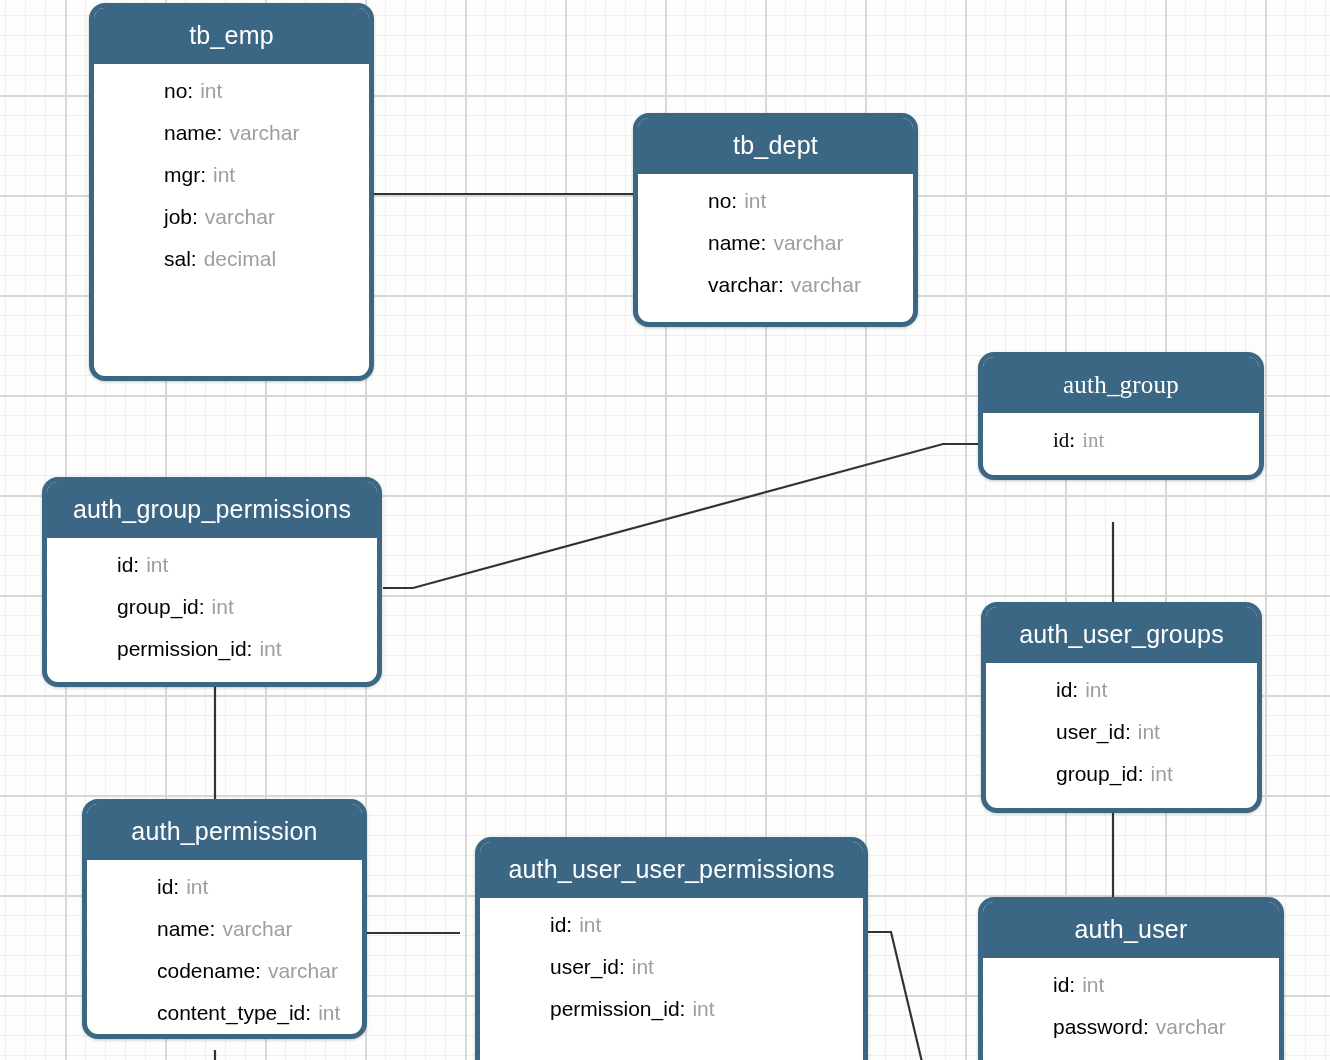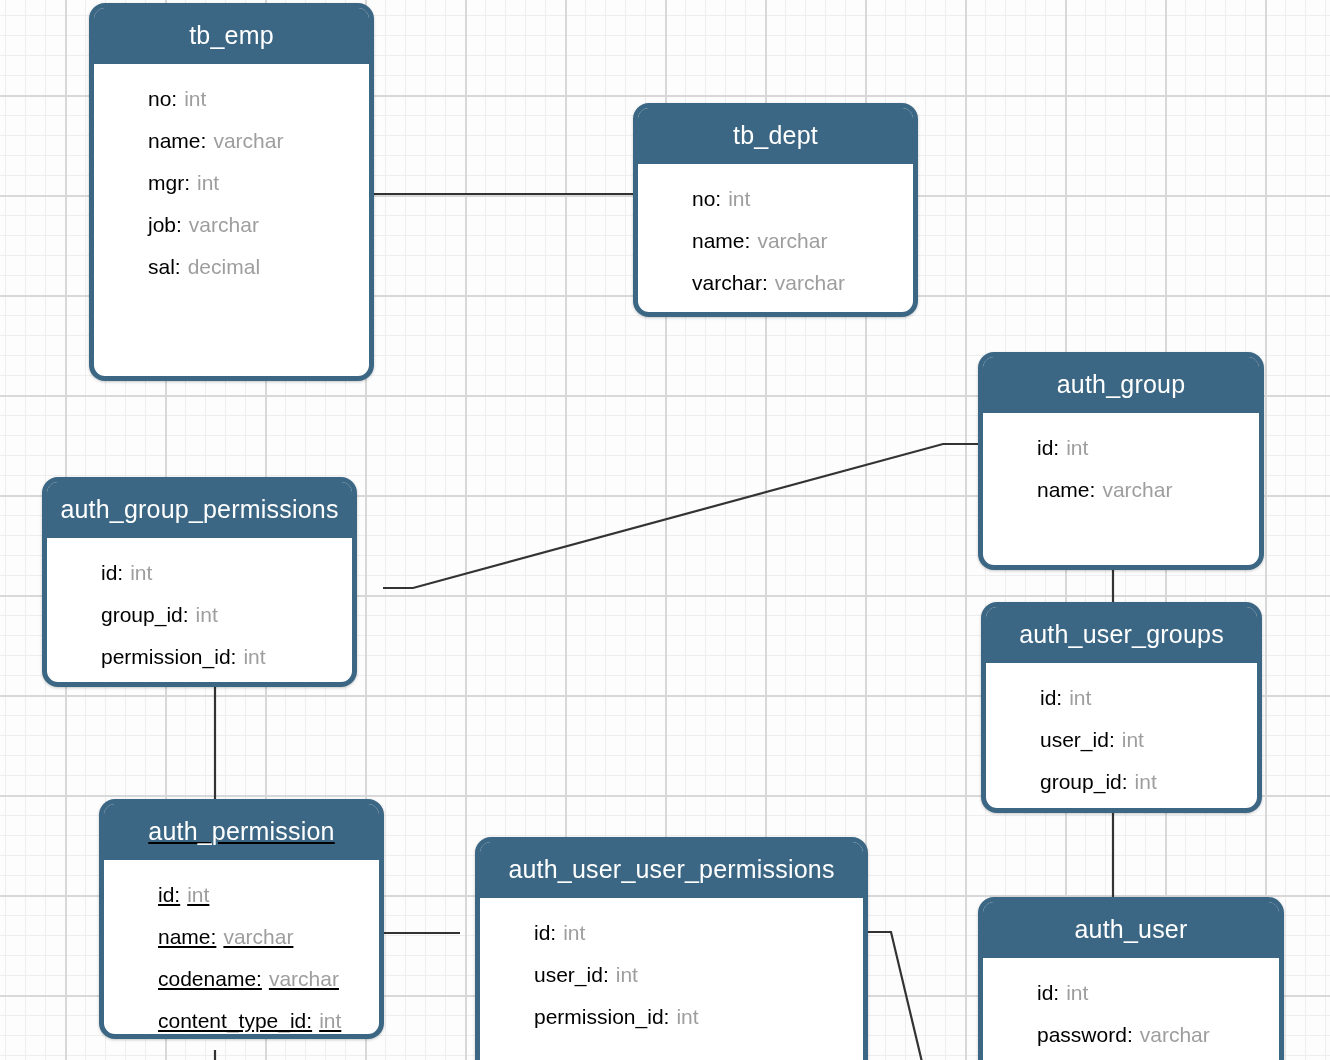--- a/index.html
+++ b/index.html
@@ -39,32 +39,32 @@
     position: absolute;
     z-index: 2;
     background: #ffffff;
     border: 5px solid var(--blue);
     border-radius: 16px;
     box-shadow: 0 1px 3px rgba(0,0,0,0.22);
     overflow: hidden;
   }
   .erd-header {
     height: 57px;
-    margin: -1px -1px 12px -1px;
+    margin: -1px -1px 4px -1px;
     background: var(--blue);
     color: #ffffff;
     font-size: 25px;
     letter-spacing: 0.2px;
     display: flex;
     align-items: center;
     justify-content: center;
     border-radius: 10px 10px 0 0;
     white-space: nowrap;
   }
-  .erd-body { padding-top: 2px; }
+  .erd-body { padding-top: 2px; padding-left: 16px; }
   .erd-row {
     height: 42px;
     line-height: 42px;
     padding-left: 54px;
     font-size: 21px;
     white-space: nowrap;
   }
   .fname { color: #000000; }
   .ftype { color: var(--type-gray); margin-left: 7px; }
 </style>
@@ -88,60 +88,60 @@
           <span>tb_emp</span>
         </div>
         <div class="erd-body">
           <div class="erd-row"><span class="fname">no:</span><span class="ftype">int</span></div>
           <div class="erd-row"><span class="fname">name:</span><span class="ftype">varchar</span></div>
           <div class="erd-row"><span class="fname">mgr:</span><span class="ftype">int</span></div>
           <div class="erd-row"><span class="fname">job:</span><span class="ftype">varchar</span></div>
           <div class="erd-row"><span class="fname">sal:</span><span class="ftype">decimal</span></div>
         </div>
       </div>
-      <div class="erd-table" style="left: 633px; top: 103px; width: 285px; height: 214px;">
+      <div class="erd-table" style="left: 633px; top: 113px; width: 285px; height: 214px;">
         <div class="erd-header">
           <span>tb_dept</span>
         </div>
         <div class="erd-body">
           <div class="erd-row"><span class="fname">no:</span><span class="ftype">int</span></div>
           <div class="erd-row"><span class="fname">name:</span><span class="ftype">varchar</span></div>
           <div class="erd-row"><span class="fname">varchar:</span><span class="ftype">varchar</span></div>
         </div>
       </div>
-      <div class="erd-table" style="left: 978px; top: 352px; width: 286px; height: 218px;">
+      <div class="erd-table" style="left: 978px; top: 352px; width: 286px; height: 128px; font-family: Liberation Serif, serif;">
         <div class="erd-header">
           <span>auth_group</span>
         </div>
         <div class="erd-body">
           <div class="erd-row"><span class="fname">id:</span><span class="ftype">int</span></div>
           <div class="erd-row"><span class="fname">name:</span><span class="ftype">varchar</span></div>
         </div>
       </div>
-      <div class="erd-table" style="left: 42px; top: 477px; width: 315px; height: 210px;">
+      <div class="erd-table" style="left: 42px; top: 477px; width: 340px; height: 210px;">
         <div class="erd-header">
           <span>auth_group_permissions</span>
         </div>
         <div class="erd-body">
           <div class="erd-row"><span class="fname">id:</span><span class="ftype">int</span></div>
           <div class="erd-row"><span class="fname">group_id:</span><span class="ftype">int</span></div>
           <div class="erd-row"><span class="fname">permission_id:</span><span class="ftype">int</span></div>
         </div>
       </div>
       <div class="erd-table" style="left: 981px; top: 602px; width: 281px; height: 211px; border-radius: 16px;">
         <div class="erd-header">
           <span>auth_user_groups</span>
         </div>
         <div class="erd-body">
           <div class="erd-row"><span class="fname">id:</span><span class="ftype">int</span></div>
           <div class="erd-row"><span class="fname">user_id:</span><span class="ftype">int</span></div>
           <div class="erd-row"><span class="fname">group_id:</span><span class="ftype">int</span></div>
         </div>
       </div>
-      <div class="erd-table" style="left: 99px; top: 799px; width: 285px; height: 240px; text-decoration: underline;">
+      <div class="erd-table" style="left: 82px; top: 799px; width: 285px; height: 240px;">
         <div class="erd-header">
           <span>auth_permission</span>
         </div>
         <div class="erd-body">
           <div class="erd-row"><span class="fname">id:</span><span class="ftype">int</span></div>
           <div class="erd-row"><span class="fname">name:</span><span class="ftype">varchar</span></div>
           <div class="erd-row"><span class="fname">codename:</span><span class="ftype">varchar</span></div>
           <div class="erd-row"><span class="fname">content_type_id:</span><span class="ftype">int</span></div>
         </div>
       </div>

